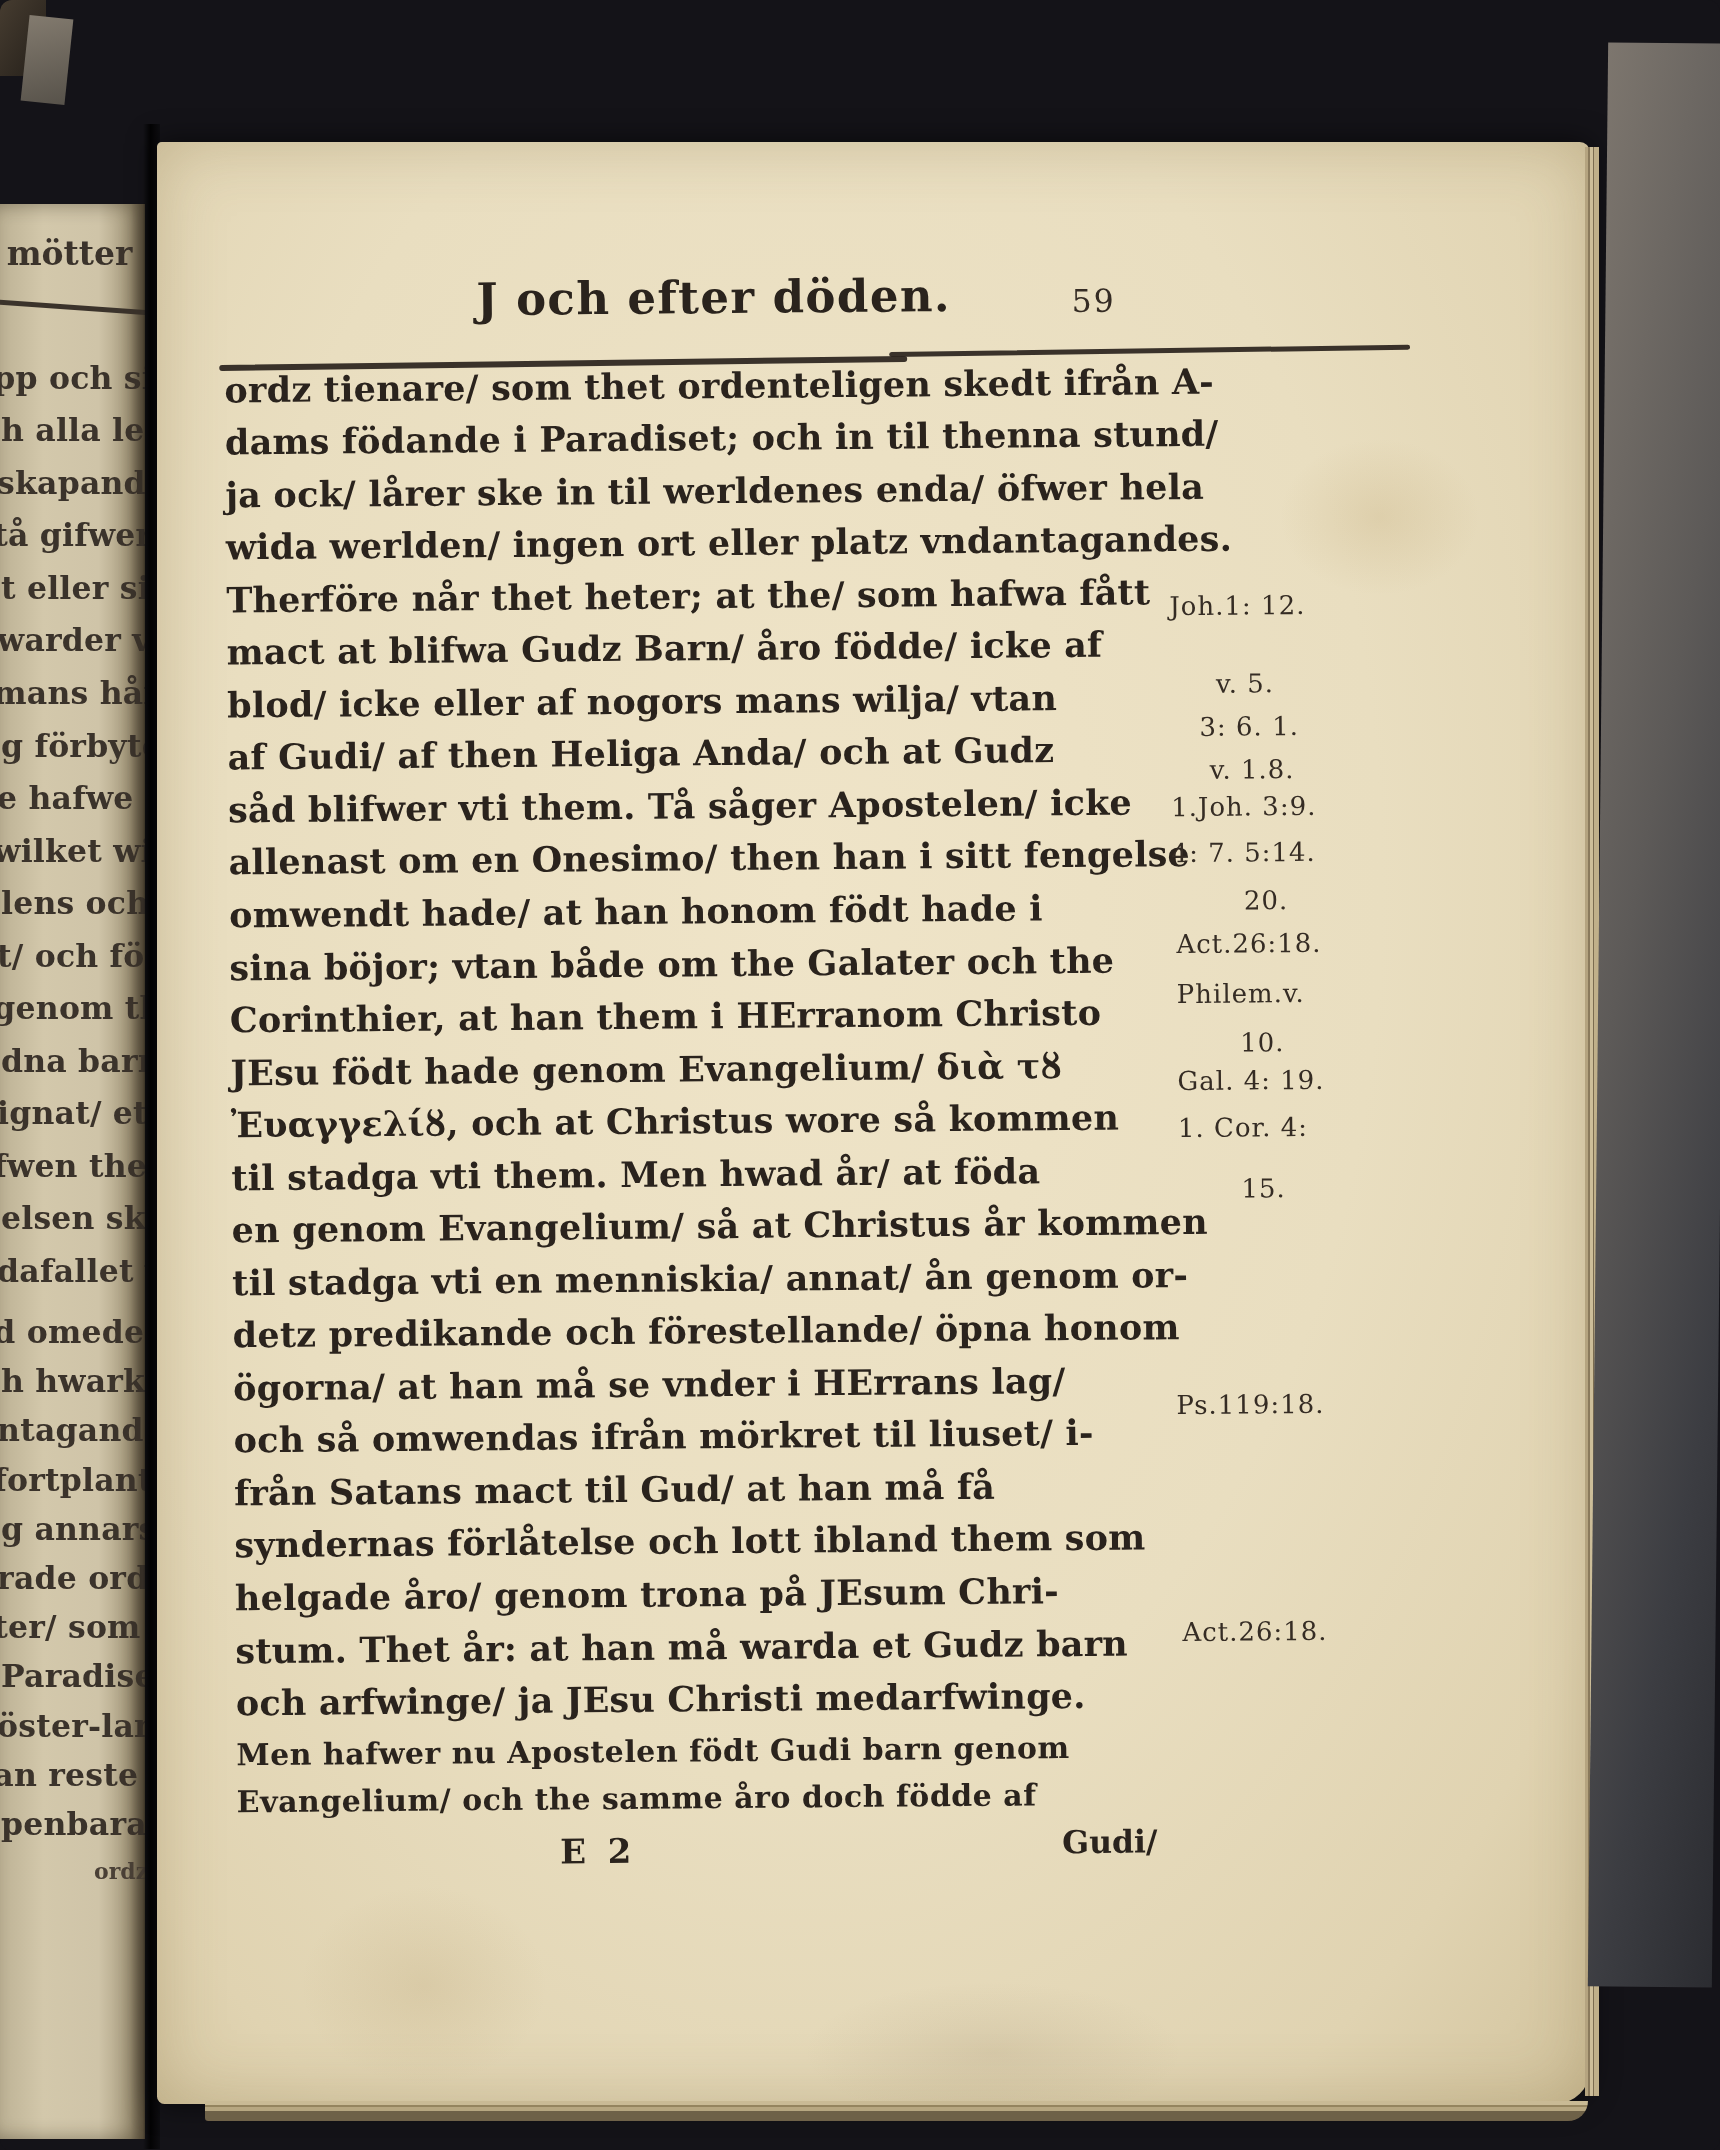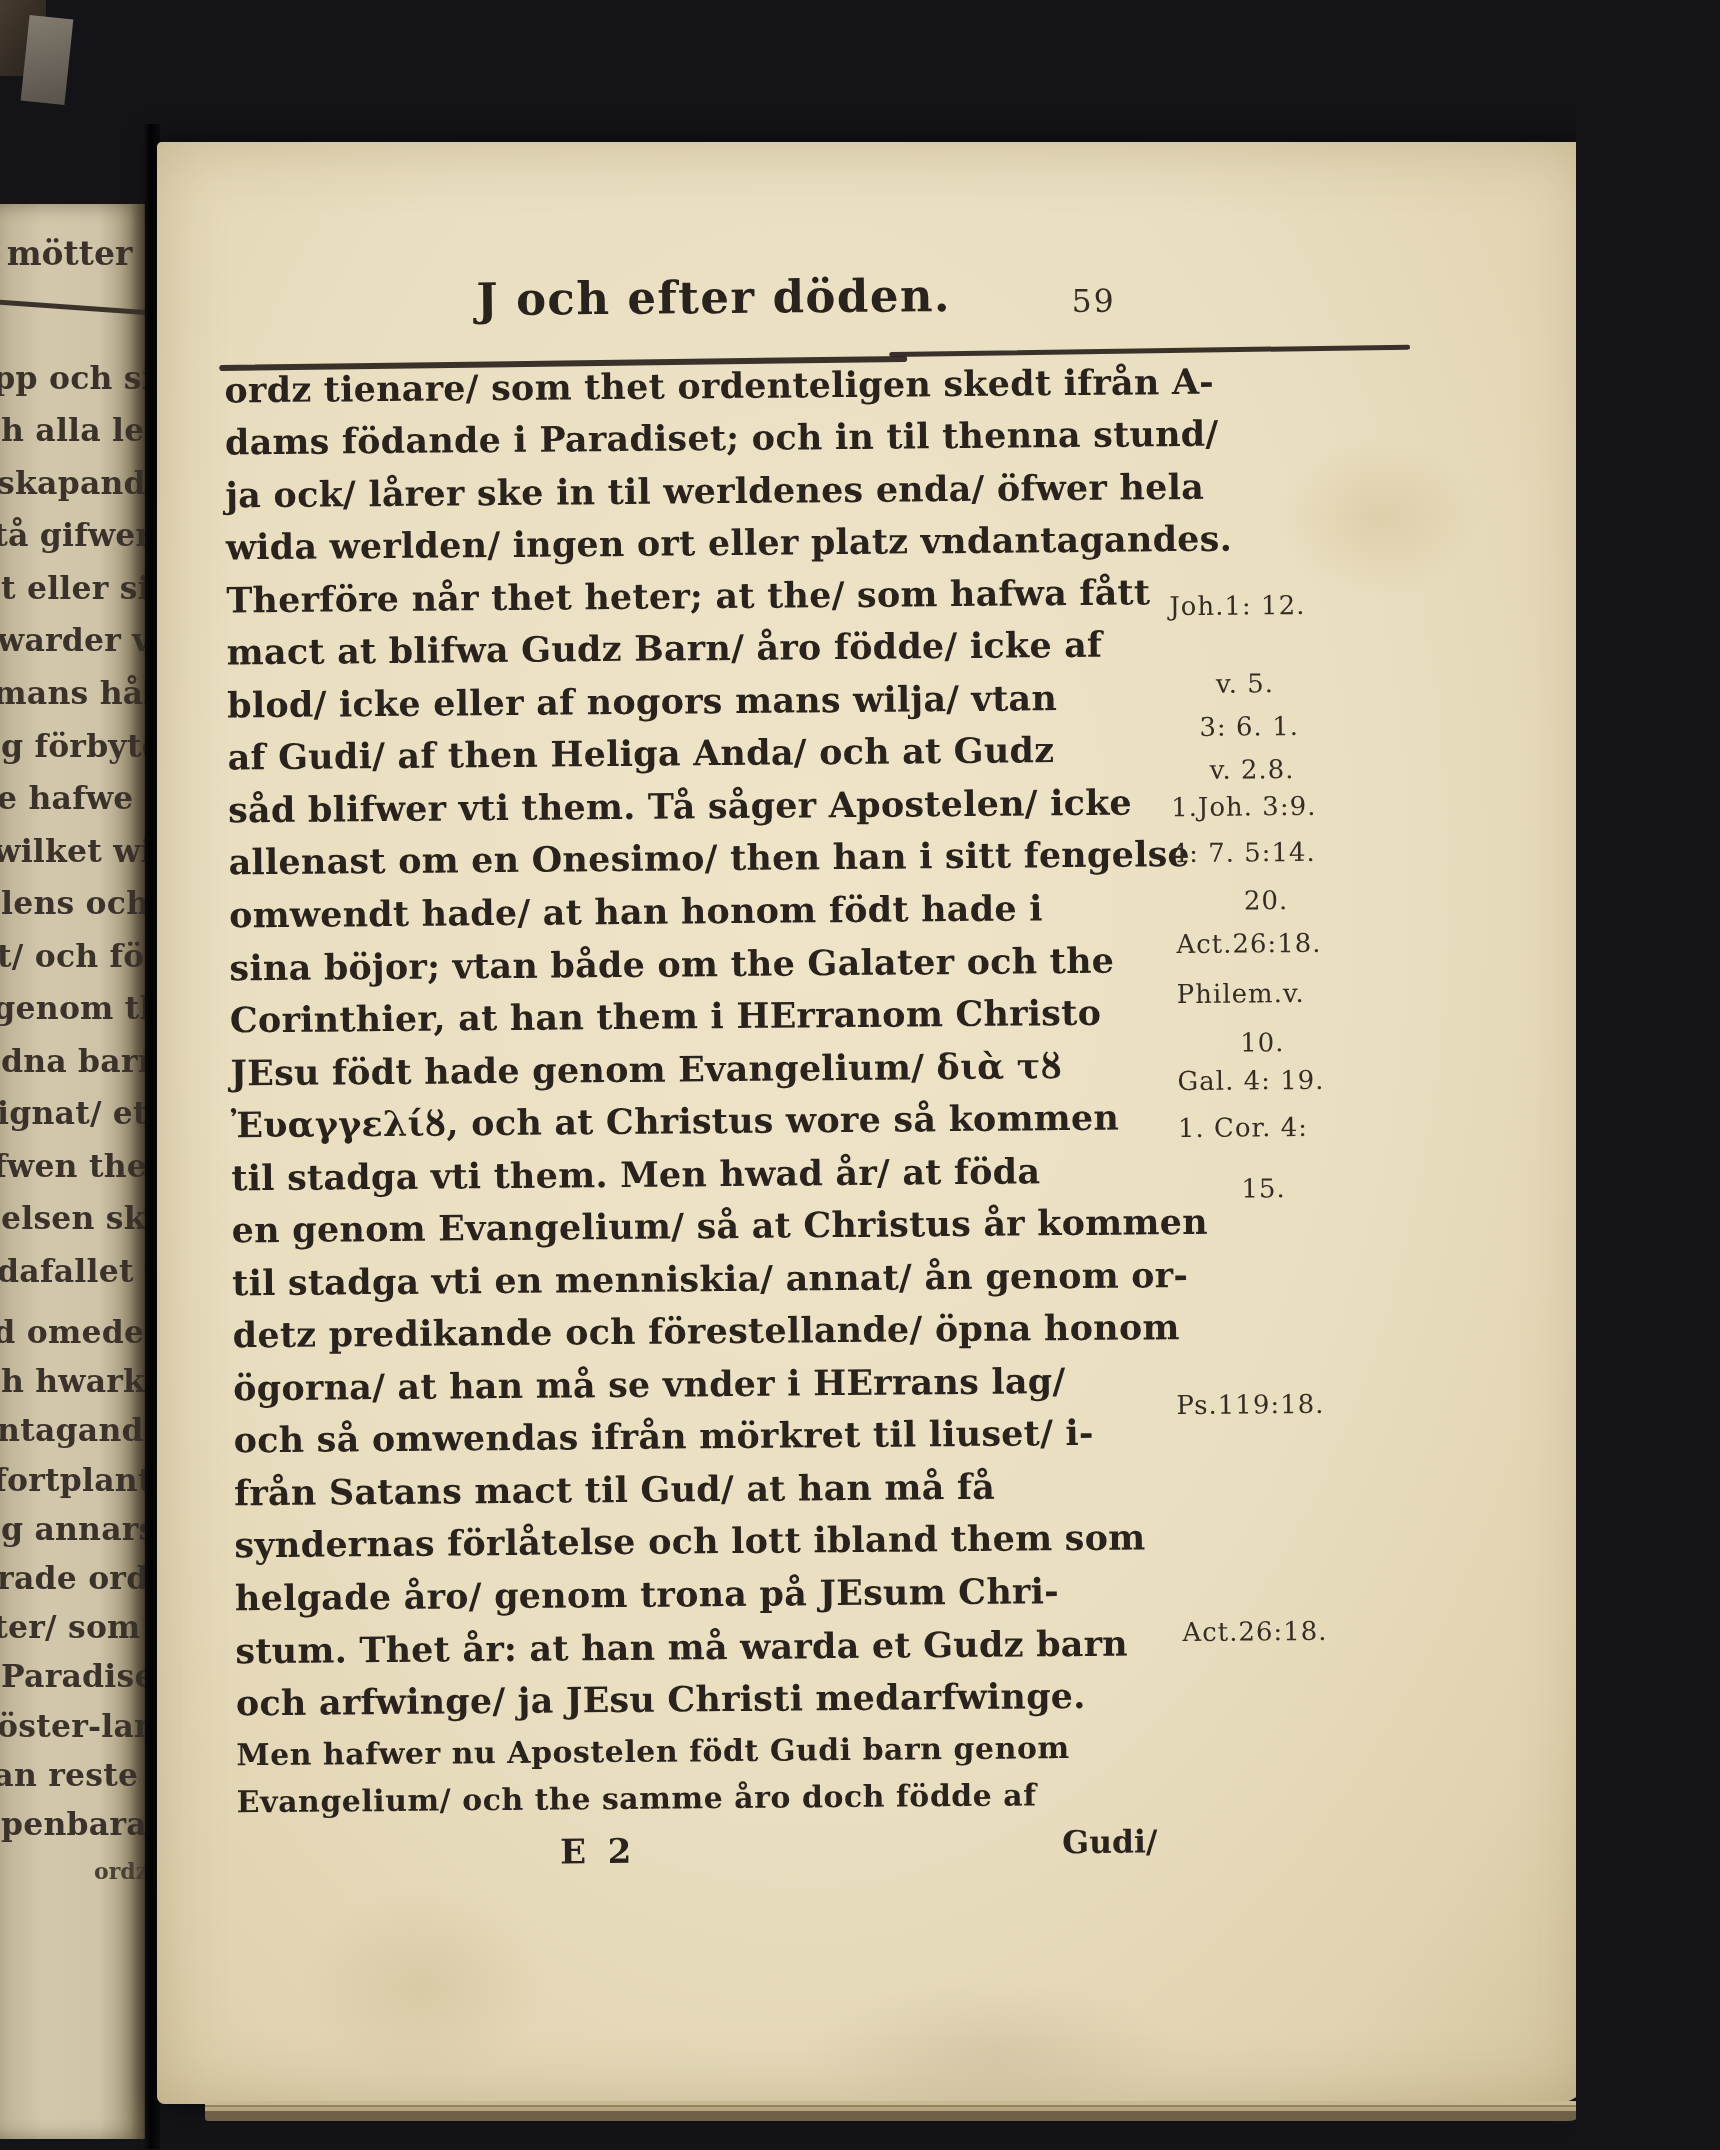--- a/index.html
+++ b/index.html
@@ -1,21 +1,21 @@
 <!DOCTYPE html>
 <html style="--paper: #e9dec0; --left-paper: #cfc4a8; --ink: #2a231d; --margin-ink: #352c24; --background: #141318; --tissue-gray: #6f6862;font-size:7.6px"><head>
 <meta charset="utf-8">
 <style>
   :root{
     --paper:#e9dec0; --left-paper:#cfc4a8; --ink:#2a231d; --margin-ink:#352c24;
     --background:#141318; --tissue-gray:#6f6862;
   }
   html,body{margin:0;padding:0;}
   body{background:var(--background); font-family:"DejaVu Serif", serif;}
-  #scene{position:relative; width:1576px; height:2151px; overflow:hidden; background:var(--background);}
+  #scene{position:relative; width:1720px; height:2151px; overflow:hidden; background:var(--background);border-radius:12px;}
 
   
   #right-page{
     position:absolute; left:157px; top:142px; width:1433px; height:1962px;
     background:radial-gradient(ellipse at 45% 38%, #efe4c8 0%, var(--paper) 52%, #e0d3b1 82%, #d2c39d 100%);
     border-radius:4.8px 10.5px 35px 7.6px;
     box-shadow: inset 0 0 67px rgba(115,92,48,.28), 0 0 29px rgba(0,0,0,.6);
   }
   #page-content{position:absolute; left:0; top:0; width:100%; height:100%; transform:rotate(-0.5deg); transform-origin:48% 45%;}
   .running-title{position:absolute; left:205px; top:128px; width:716px; text-align:center;
@@ -142,21 +142,21 @@
           <div class="bline" style="top: 1430px;">helgade åro/ genom trona på JEsum Chri-</div>
           <div class="bline" style="top: 1483px;">stum.  Thet år: at han må warda et Gudz barn</div>
           <div class="bline" style="top: 1535px;">och arfwinge/ ja JEsu Christi medarfwinge.</div>
           <div class="bline small" style="top: 1590px;">Men hafwer nu Apostelen födt Gudi barn genom</div>
           <div class="bline small" style="top: 1637px;">Evangelium/ och the samme åro doch födde af</div>
         </div>
       <div id="margin-notes">
           <div class="mnote" style="top: 452px; left: 1016px;">Joh.1: 12.</div>
           <div class="mnote" style="top: 530px; left: 1062px;">v. 5.</div>
           <div class="mnote" style="top: 573px; left: 1045px;">3: 6. 1.</div>
-          <div class="mnote" style="top: 616px; left: 1055px;">v. 2.8.</div>
+          <div class="mnote" style="top: 616px; left: 1055px;">v. 1.8.</div>
           <div class="mnote" style="top: 653px; left: 1016px;">1.Joh. 3:9.</div>
           <div class="mnote" style="top: 699px; left: 1016px;">4: 7. 5:14.</div>
           <div class="mnote" style="top: 747px; left: 1088px;">20.</div>
           <div class="mnote" style="top: 790px; left: 1020px;">Act.26:18.</div>
           <div class="mnote" style="top: 840px; left: 1020px;">Philem.v.</div>
           <div class="mnote" style="top: 889px; left: 1083px;">10.</div>
           <div class="mnote" style="top: 927px; left: 1020px;">Gal. 4: 19.</div>
           <div class="mnote" style="top: 974px; left: 1020px;">1. Cor. 4:</div>
           <div class="mnote" style="top: 1027px; left: 1083px; margin-top: 8px;">15.</div>
           <div class="mnote" style="top: 1251px; left: 1016px;">Ps.119:18.</div>

